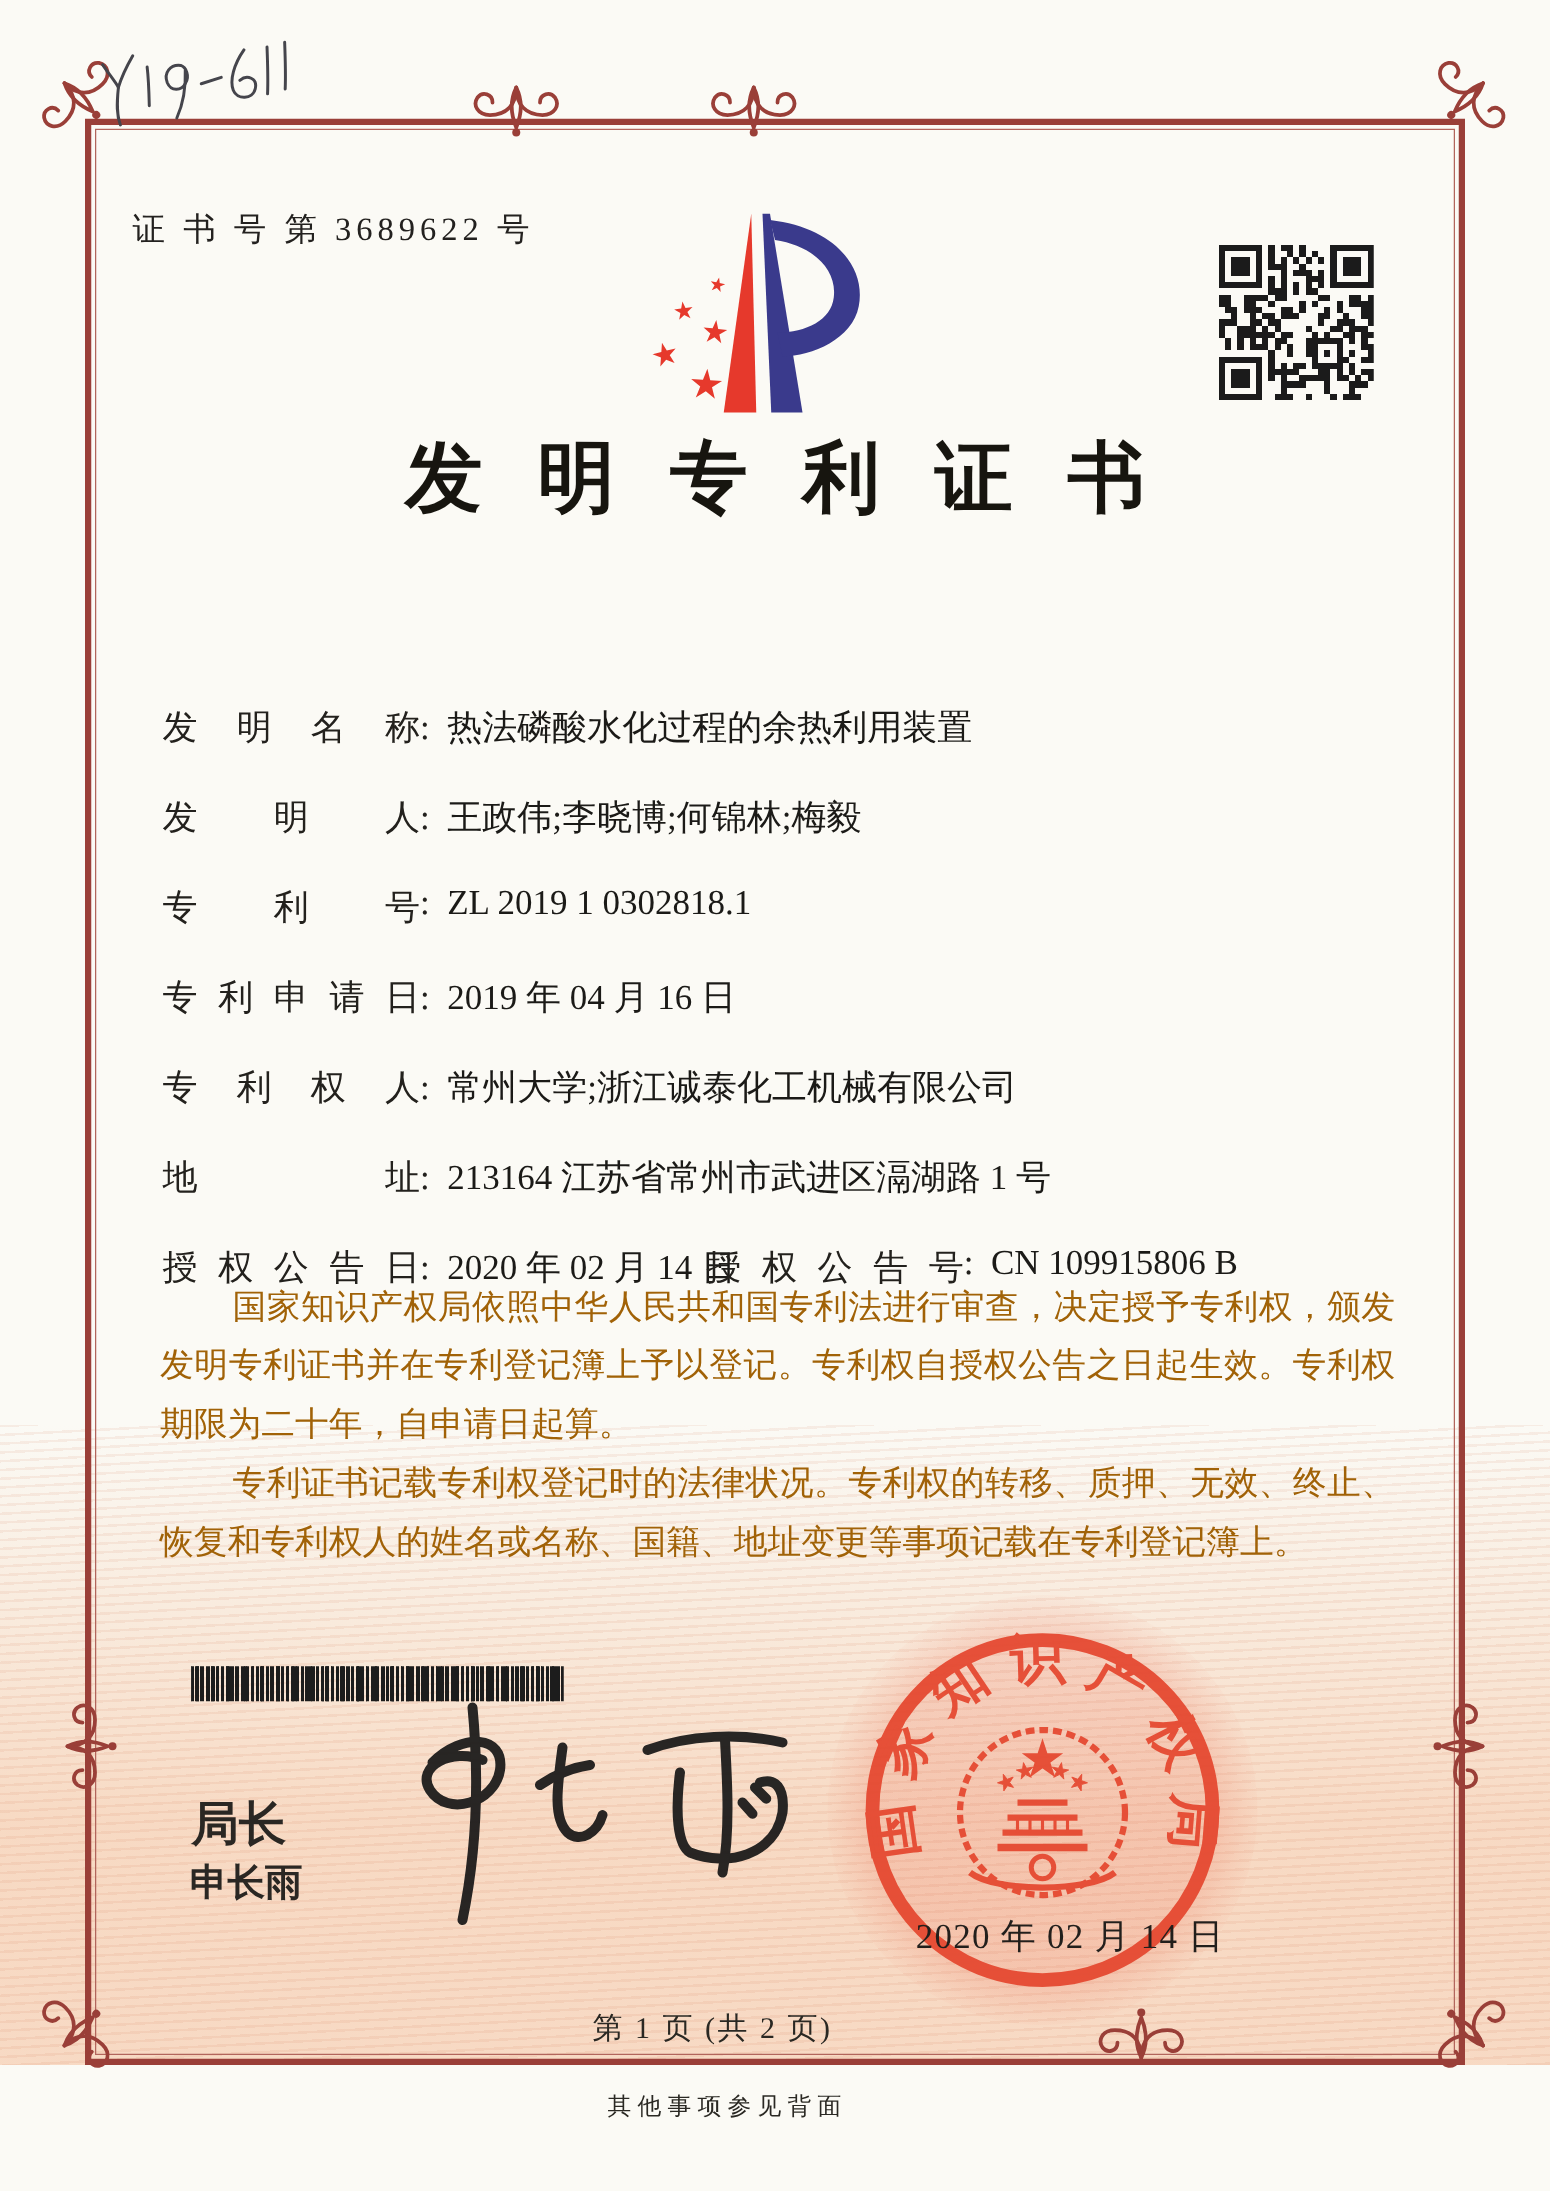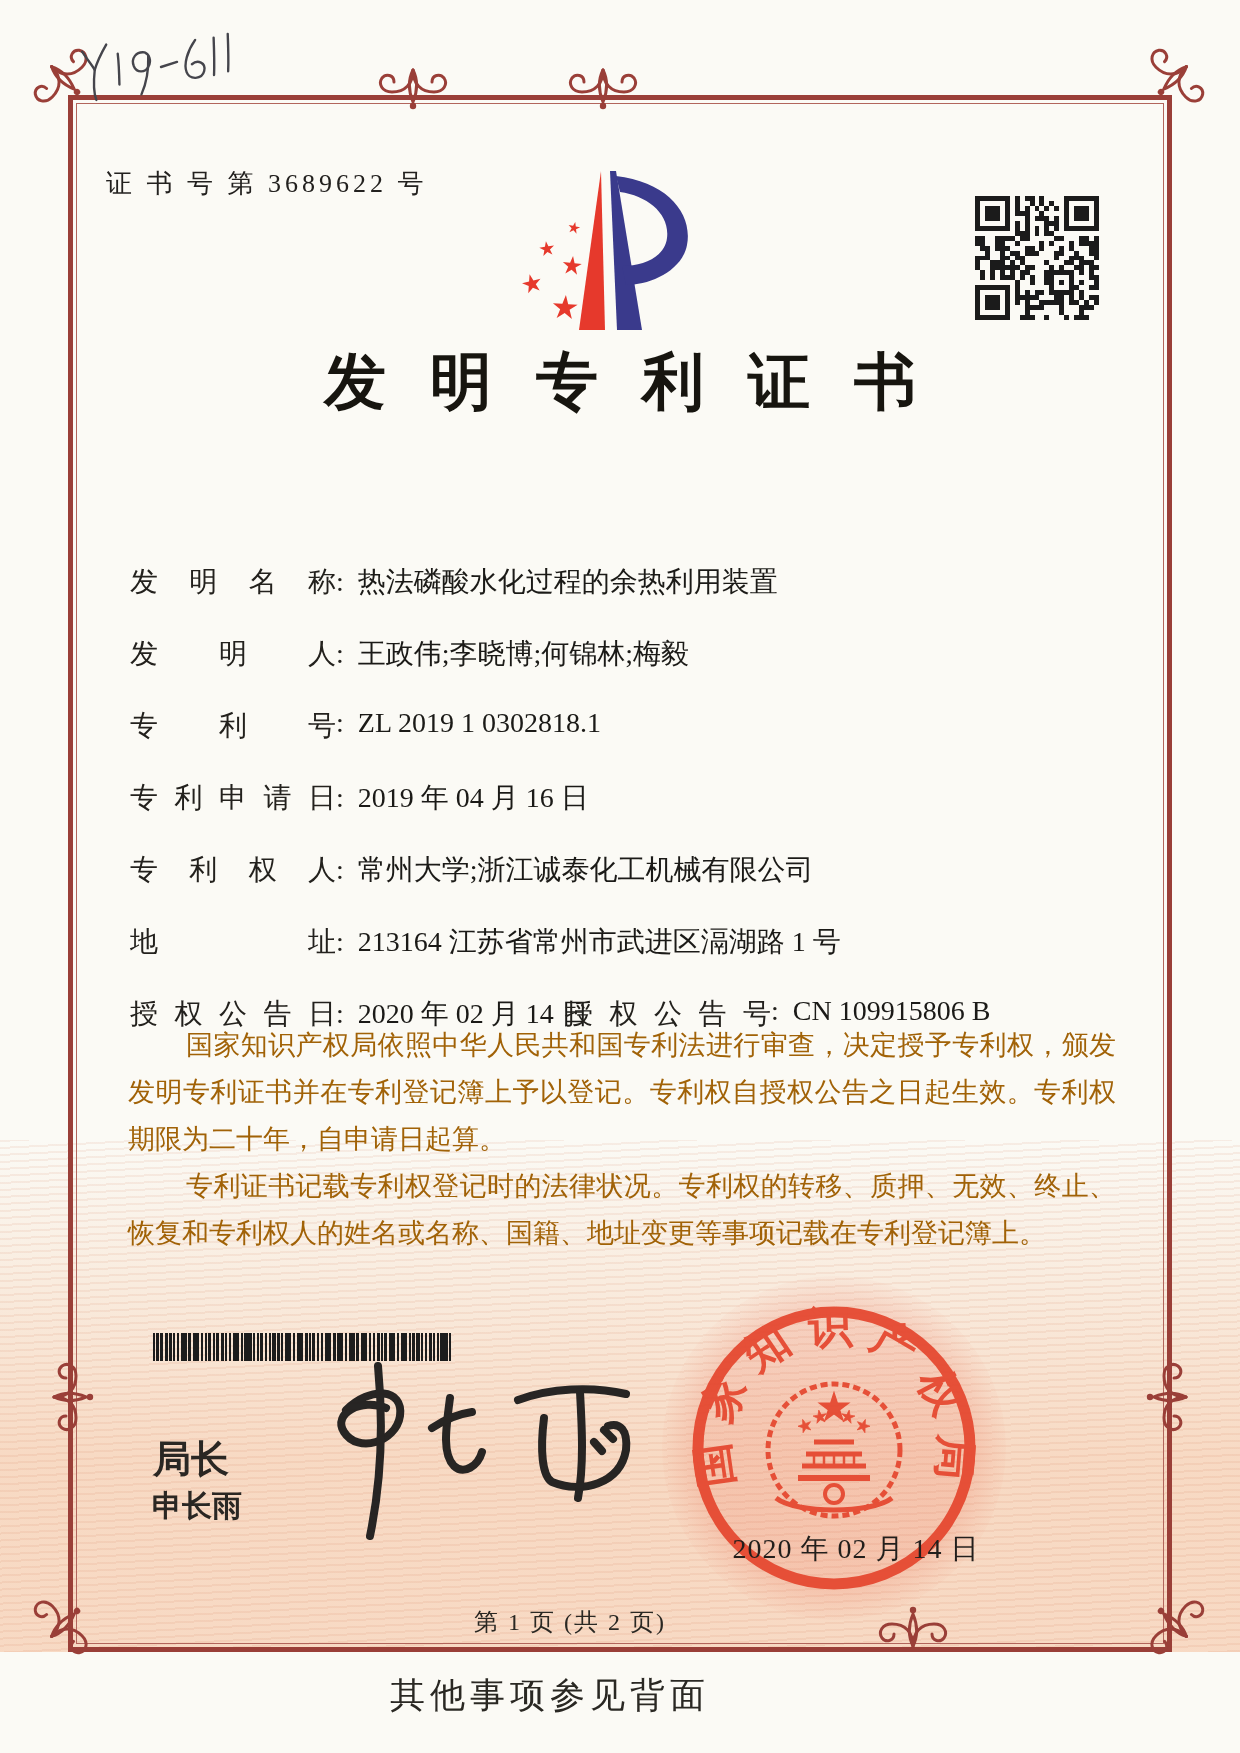--- a/index.html
+++ b/index.html
@@ -78,22 +78,23 @@
   .seal svg{position:absolute;left:0;top:0;}
   .seal-date{
     position:absolute;left:0;top:262px;width:360px;text-align:center;transform:translateX(22px);
     font-size:28px;color:#221f1c;letter-spacing:1px;z-index:4;
   }
   .page-info{
     left:0;top:1606px;width:1140px;z-index:2;text-align:center;font-size:24px;color:#2a2823;
     letter-spacing:2px;
   }
   .back-note{
-    left:0;top:1672px;width:1100px;z-index:2;text-align:center;font-size:35px;color:#2a2823;
+    left:0;top:1672px;width:1100px;z-index:2;text-align:center;font-size:19px;color:#2a2823;
     letter-spacing:5px;
+    padding-left:32px;
   }
   .orn{z-index:1;pointer-events:none;}
 </style>
 </head>
 <body>
 
 <div class="abs waves"></div>
 
 <div class="abs frame">
   <div class="frame-inner"></div>

